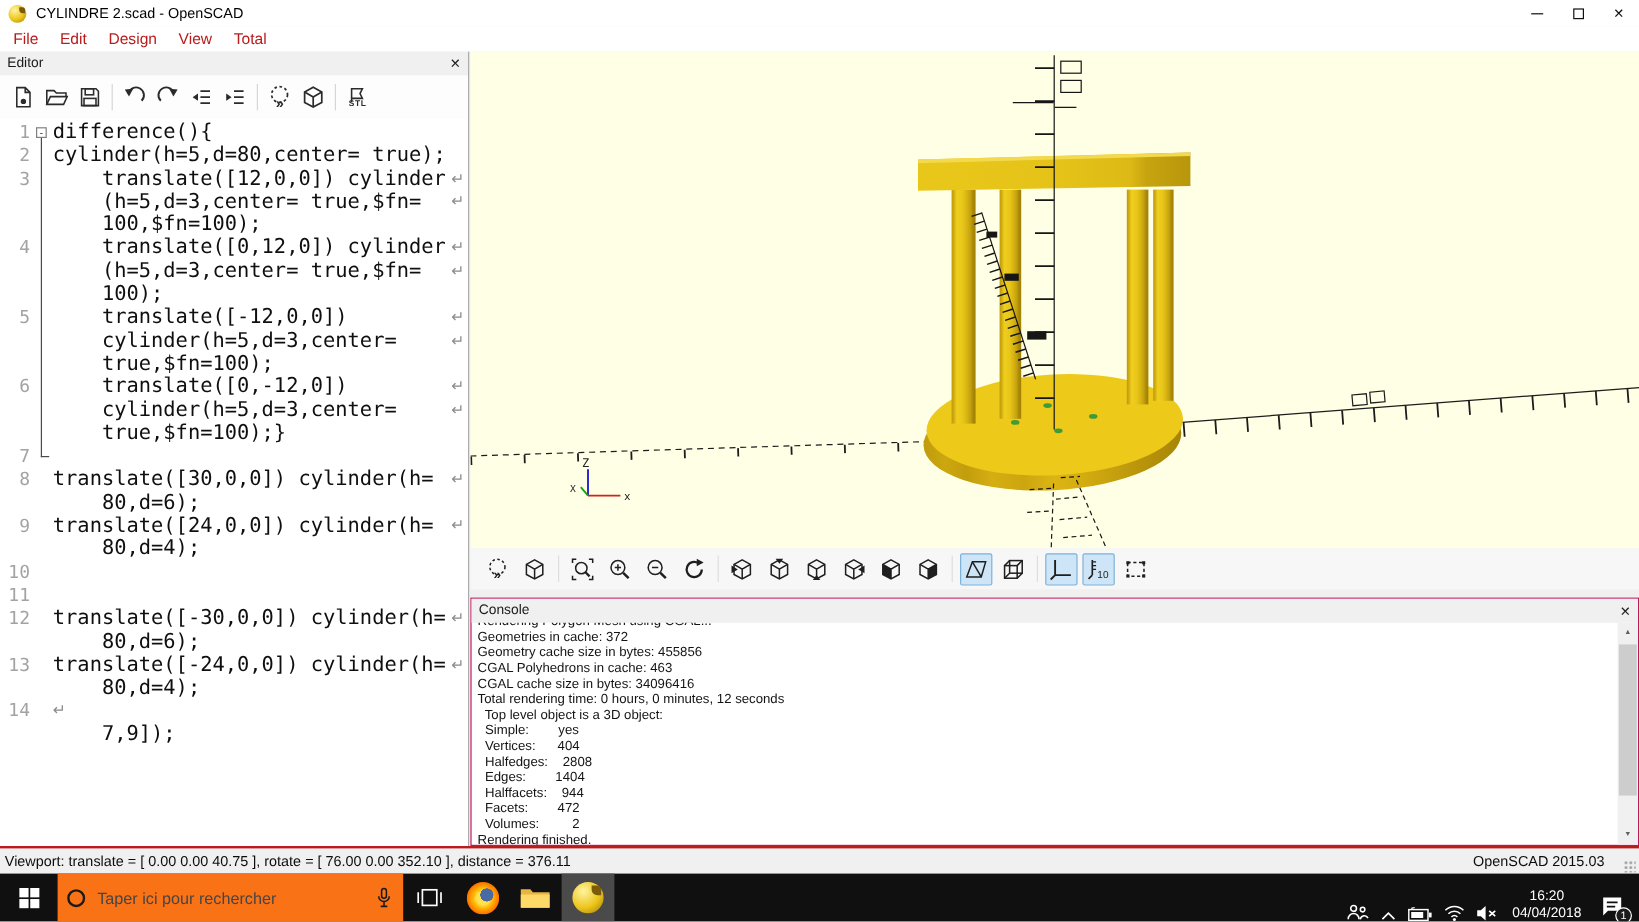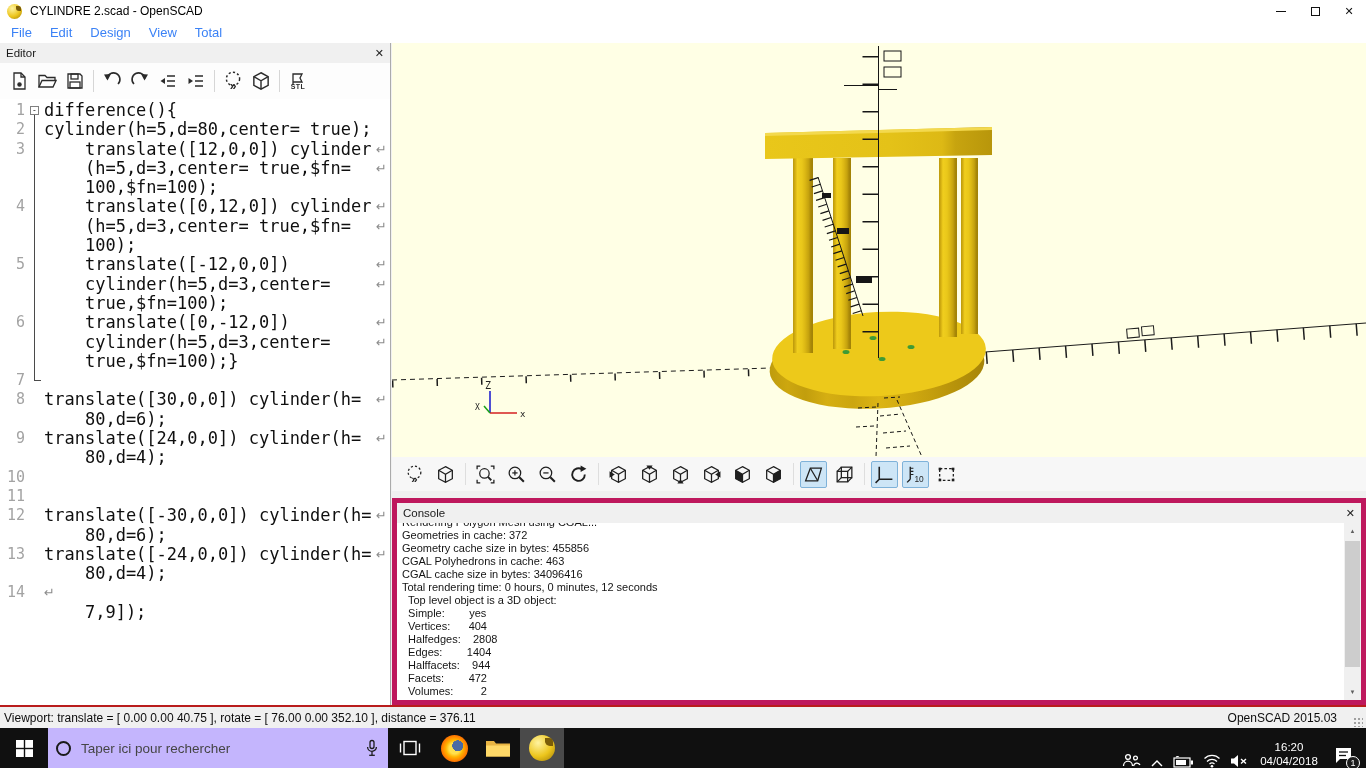--- a/index.html
+++ b/index.html
@@ -12,21 +12,21 @@
     background:radial-gradient(circle at 35% 30%, #fff3a0, #ecc51c 55%, #b8930e 85%, #8f6f09); position:relative; }
   .app-icon::after { content:""; position:absolute; right:1px; top:2px; width:5px; height:5px; background:#7a5c08; border-radius:0 50% 0 60%; }
   .title-text { font-size:12px; color:#000; }
   .win-controls { margin-left:auto; display:flex; height:100%; }
   .win-btn { width:34px; height:100%; display:flex; align-items:center; justify-content:center; color:#111; font-size:11px; }
   .glyph-min { width:10px; height:1px; background:#111; display:block; }
   .glyph-max { width:9px; height:9px; border:1px solid #111; display:block; }
 
   
   .menubar { position:absolute; left:0; top:22px; right:0; height:21px; background:#ffffff; display:flex; align-items:center; padding-left:2px; }
-  .menu-item { font-size:13px; color:#3b82f6; padding:0 9px; }
+  .menu-item { font-size:13px; color:#b91c1c; padding:0 9px; }
 
   
   .editor-panel { position:absolute; left:0; top:43px; width:391px; bottom:63px; background:#fff; border-right:1px solid #ababab; display:flex; flex-direction:column; }
   .panel-header { height:20px; background:#f0f0f0; display:flex; align-items:center; font-size:11.5px; color:#1a1a1a; padding:0 6px; flex:0 0 auto; }
   .panel-close { margin-left:auto; font-size:11px; color:#222; }
   .ed-toolbar { height:36px; display:flex; align-items:center; padding-left:5px; background:#fdfdfd; flex:0 0 auto; }
   .tbtn { width:28px; height:28px; display:flex; align-items:center; justify-content:center; flex-direction:column; }
   .tbtn svg { stroke:#2b2b2b; fill:none; stroke-width:1.3; }
   .esep { width:1px; height:22px; background:#d6d6d6; margin:0 4px; }
   .stl-text { font-size:7px; font-weight:bold; color:#2b2b2b; margin-top:-2px; letter-spacing:.5px; }
@@ -47,39 +47,39 @@
   .viewport svg.scene { position:absolute; inset:0; width:100%; height:100%; }
 
   
   .vp-toolbar { position:absolute; left:392px; top:457px; right:0; height:34px; background:#f7f7f7; display:flex; align-items:center; padding-left:7px; }
   .vbtn { width:27px; height:27px; margin:0 2px; border:1px solid transparent; border-radius:2px; display:flex; align-items:center; justify-content:center; }
   .vbtn svg { stroke:#1f1f1f; fill:none; stroke-width:1.2; }
   .vbtn.active { background:#cde5f6; border-color:#7fb2d9; }
   .vtsep { width:1px; height:22px; background:#dedede; margin:0 4px; }
 
   
-  .console-panel { position:absolute; left:392px; top:498px; right:0; bottom:63px; background:#fff; border:5px solid #be185d; display:flex; flex-direction:column; }
+  .console-panel { position:absolute; left:392px; top:498px; right:0; bottom:63px; background:#fff; border:1px solid #be185d; display:flex; flex-direction:column; }
   .console-body { position:relative; flex:1; overflow:hidden; }
   .console-lines { margin-top:-7px; padding-left:5px; }
   .cline { font-size:11px; line-height:13px; color:#141414; white-space:pre; }
   .cscroll { position:absolute; right:0; top:0; bottom:0; width:17px; background:#f0f0f0; }
   .cs-arrow { position:absolute; left:0; width:17px; height:16px; display:flex; align-items:center; justify-content:center; font-size:6px; color:#5f5f5f; }
   .cs-up { top:0; } .cs-down { bottom:0; }
   .cs-thumb { position:absolute; left:1px; right:1px; top:18px; height:126px; background:#cdcdcd; }
 
   
   .statusbar { position:absolute; left:0; right:0; bottom:40px; height:23px; background:#f0f0f0; border-top:2px solid #b91c1c; display:flex; align-items:center; font-size:12px; color:#0d0d0d; }
   .status-left { padding-left:4px; }
   .status-right { margin-left:auto; padding-right:16px; }
   .grip { width:10px; height:10px; margin:8px 3px 0 0; background-image:radial-gradient(#9f9f9f 1px, transparent 1.3px); background-size:4px 4px; }
 
   
   .taskbar { position:absolute; left:0; right:0; bottom:0; height:40px; background:#101010; display:flex; align-items:stretch; }
   .start-btn { width:48px; display:flex; align-items:center; justify-content:center; }
-  .search-box { width:340px; background:#c4b5fd; display:flex; align-items:center; padding:0 8px; }
+  .search-box { width:288px; background:#f97316; display:flex; align-items:center; padding:0 8px; }
   .search-ring { width:15px; height:15px; border:2.2px solid #1a1a1a; border-radius:50%; margin-right:10px; flex:0 0 auto; }
   .search-input { border:none; outline:none; flex:1; font-size:13.5px; color:#3c3c3c; background:transparent; font-family:"Liberation Sans",sans-serif; }
   .search-input::placeholder { color:#454545; opacity:1; }
   .task-btn { width:44px; display:flex; align-items:center; justify-content:center; }
   .task-btn.active-app { background:#4a4a4a; }
   .ff-icon { width:27px; height:27px; border-radius:50%;
     background:radial-gradient(circle at 62% 40%, #4a6aa5 0 23%, rgba(0,0,0,0) 24%),
                radial-gradient(circle at 50% 50%, #ffe14d 0 28%, #ffb300 45%, #ff7a00 66%, #d94f00 86%, #b23d00 100%); }
   .os-icon { width:26px; height:26px; border-radius:50%; position:relative;
     background:radial-gradient(circle at 35% 30%, #fff3a0, #ecc51c 55%, #b8930e 85%, #8f6f09); }

